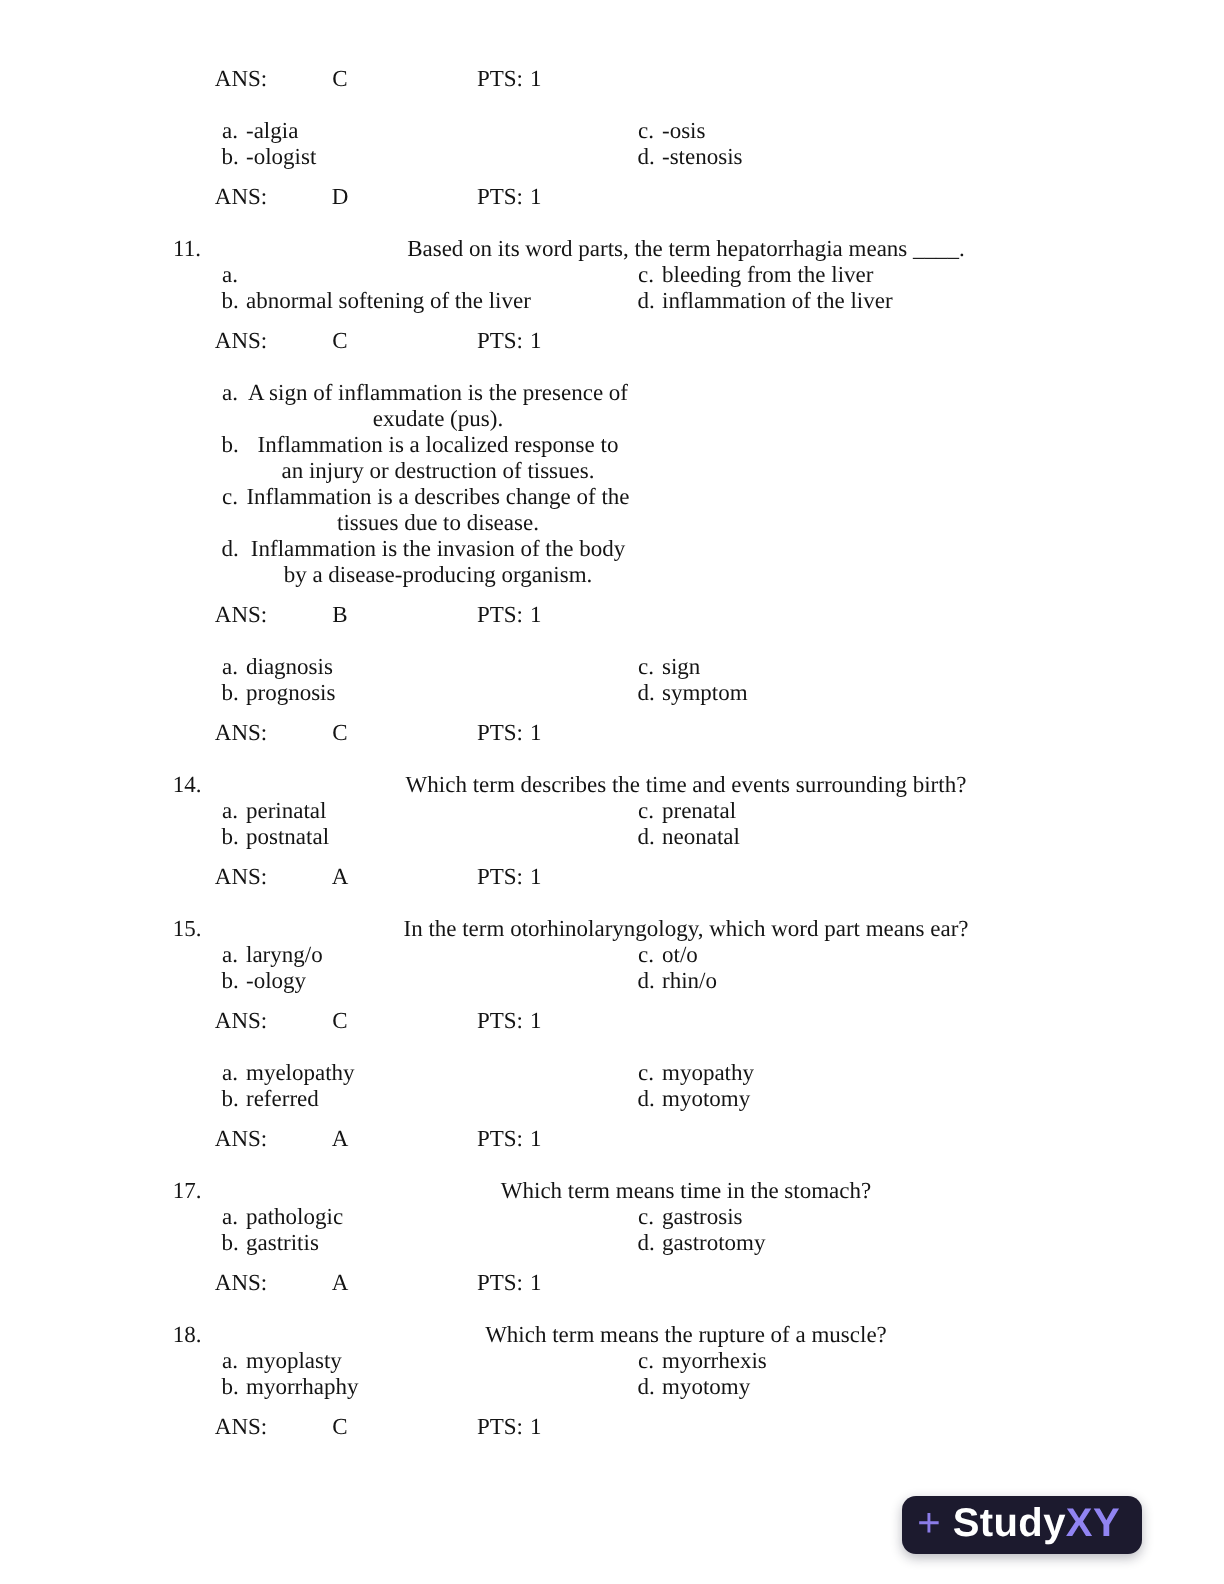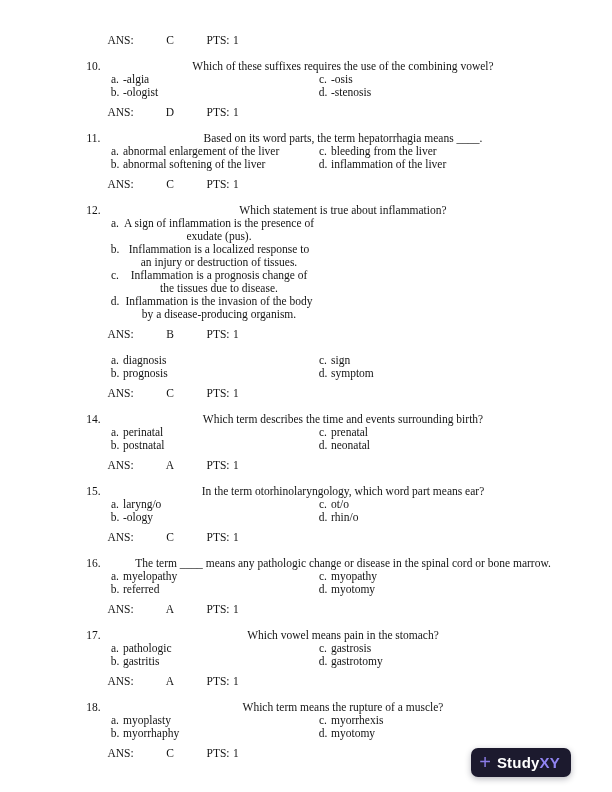--- a/index.html
+++ b/index.html
@@ -20,61 +20,57 @@
   .q-text{flex:1;}
   .it{}
   .opts{margin-left:24px;}
   .opt-row{display:flex;}
   .opt{display:flex;}
   .opt.col1{width:208px;}
   .opt .letter{flex:0 0 16px;}
   .ans-line{display:flex;margin-left:21px;margin-top:7px;margin-bottom:13px;}
   .ans-label{width:33px;}
   .ans-val{width:66px;}
-  .pts-label{width:30px;}
+  .pts-label{width:30px;margin-left:32px;}
   .logo{
     position:absolute;right:41px;bottom:15px;
     display:flex;align-items:center;
     background:#1c1a2e;
     border-radius:7px;
     padding:4px 11px 5px 8px;
     box-shadow:0 2px 6px rgba(20,20,40,0.30);
     font-family:"Liberation Sans", sans-serif;
     text-decoration:none;
   }
   .logo-plus{
     color:#8b7ce8;
     font-size:20px;
     font-weight:400;
     line-height:20px;
     margin-right:6px;
   }
-  .logo-text{font-size:15px;font-weight:bold;letter-spacing:0.2px;}
+  .logo-text{font-size:20px;font-weight:bold;letter-spacing:0.2px;}
   .logo-study{color:#ffffff;}
   .logo-xy{color:#9184f2;}
 </style>
 </head>
 <body>
 
 <div class="page">
   <div class="content">
 
     <div class="ans-line" style="margin-top:0;">
       <span class="ans-label">ANS:</span>
       <span class="ans-val">C</span>
       <span class="pts-label">PTS:</span>
       <span class="pts-val">1</span>
     </div>
 
     <div>
     <div class="question">
-      <div class="q-line">
-        <span class="q-num">10.</span>
-        <span class="q-text"><span>Which of these suffixes requires the use of the combining vowel?</span></span>
-      </div>
       <div class="opts">
             <div class="opt-row">
               <span class="opt col1">
                 <span class="letter">a.</span>
                 <span class="it">-algia</span>
               </span>
               <span class="opt">
                 <span class="letter">c.</span>
                 <span class="it">-osis</span>
               </span>
@@ -100,21 +96,20 @@
 
     <div class="question">
       <div class="q-line">
         <span class="q-num">11.</span>
         <span class="q-text"><span>Based on its word parts, the term </span><span class="it">hepatorrhagia</span><span> means ____.</span></span>
       </div>
       <div class="opts">
             <div class="opt-row">
               <span class="opt col1">
                 <span class="letter">a.</span>
-                <span class="">abnormal enlargement of the liver</span>
               </span>
               <span class="opt">
                 <span class="letter">c.</span>
                 <span class="">bleeding from the liver</span>
               </span>
             </div>
             <div class="opt-row">
               <span class="opt col1">
                 <span class="letter">b.</span>
                 <span class="">abnormal softening of the liver</span>
@@ -127,41 +122,37 @@
           </div>
       <div class="ans-line">
         <span class="ans-label">ANS:</span>
         <span class="ans-val">C</span>
         <span class="pts-label">PTS:</span>
         <span class="pts-val">1</span>
       </div>
     </div>
 
     <div class="question">
-      <div class="q-line">
-        <span class="q-num">12.</span>
-        <span class="q-text"><span>Which statement is true about inflammation?</span></span>
-      </div>
       <div class="opts">
             <div class="opt-row">
               <span class="opt col1">
                 <span class="letter">a.</span>
                 <span class="">A sign of inflammation is the presence of exudate (pus).</span>
               </span>
             </div>
             <div class="opt-row">
               <span class="opt col1">
                 <span class="letter">b.</span>
                 <span class="">Inflammation is a localized response to an injury or destruction of tissues.</span>
               </span>
             </div>
             <div class="opt-row">
               <span class="opt col1">
                 <span class="letter">c.</span>
-                <span class="">Inflammation is a prognosis change of the tissues due to disease.</span>
+                <span class="">Inflammation is a describes change of the tissues due to disease.</span>
               </span>
             </div>
             <div class="opt-row">
               <span class="opt col1">
                 <span class="letter">d.</span>
                 <span class="">Inflammation is the invasion of the body by a disease-producing organism.</span>
               </span>
             </div>
           </div>
       <div class="ans-line">
@@ -267,24 +258,20 @@
           </div>
       <div class="ans-line">
         <span class="ans-label">ANS:</span>
         <span class="ans-val">C</span>
         <span class="pts-label">PTS:</span>
         <span class="pts-val">1</span>
       </div>
     </div>
 
     <div class="question">
-      <div class="q-line">
-        <span class="q-num">16.</span>
-        <span class="q-text"><span>The term ____ means any pathologic change or disease in the spinal cord or bone marrow.</span></span>
-      </div>
       <div class="opts">
             <div class="opt-row">
               <span class="opt col1">
                 <span class="letter">a.</span>
                 <span class="">myelopathy</span>
               </span>
               <span class="opt">
                 <span class="letter">c.</span>
                 <span class="">myopathy</span>
               </span>
@@ -304,21 +291,21 @@
         <span class="ans-label">ANS:</span>
         <span class="ans-val">A</span>
         <span class="pts-label">PTS:</span>
         <span class="pts-val">1</span>
       </div>
     </div>
 
     <div class="question">
       <div class="q-line">
         <span class="q-num">17.</span>
-        <span class="q-text"><span>Which vowel means pain in the stomach?</span></span>
+        <span class="q-text"><span>Which term means time in the stomach?</span></span>
       </div>
       <div class="opts">
             <div class="opt-row">
               <span class="opt col1">
                 <span class="letter">a.</span>
                 <span class="">pathologic</span>
               </span>
               <span class="opt">
                 <span class="letter">c.</span>
                 <span class="">gastrosis</span>

